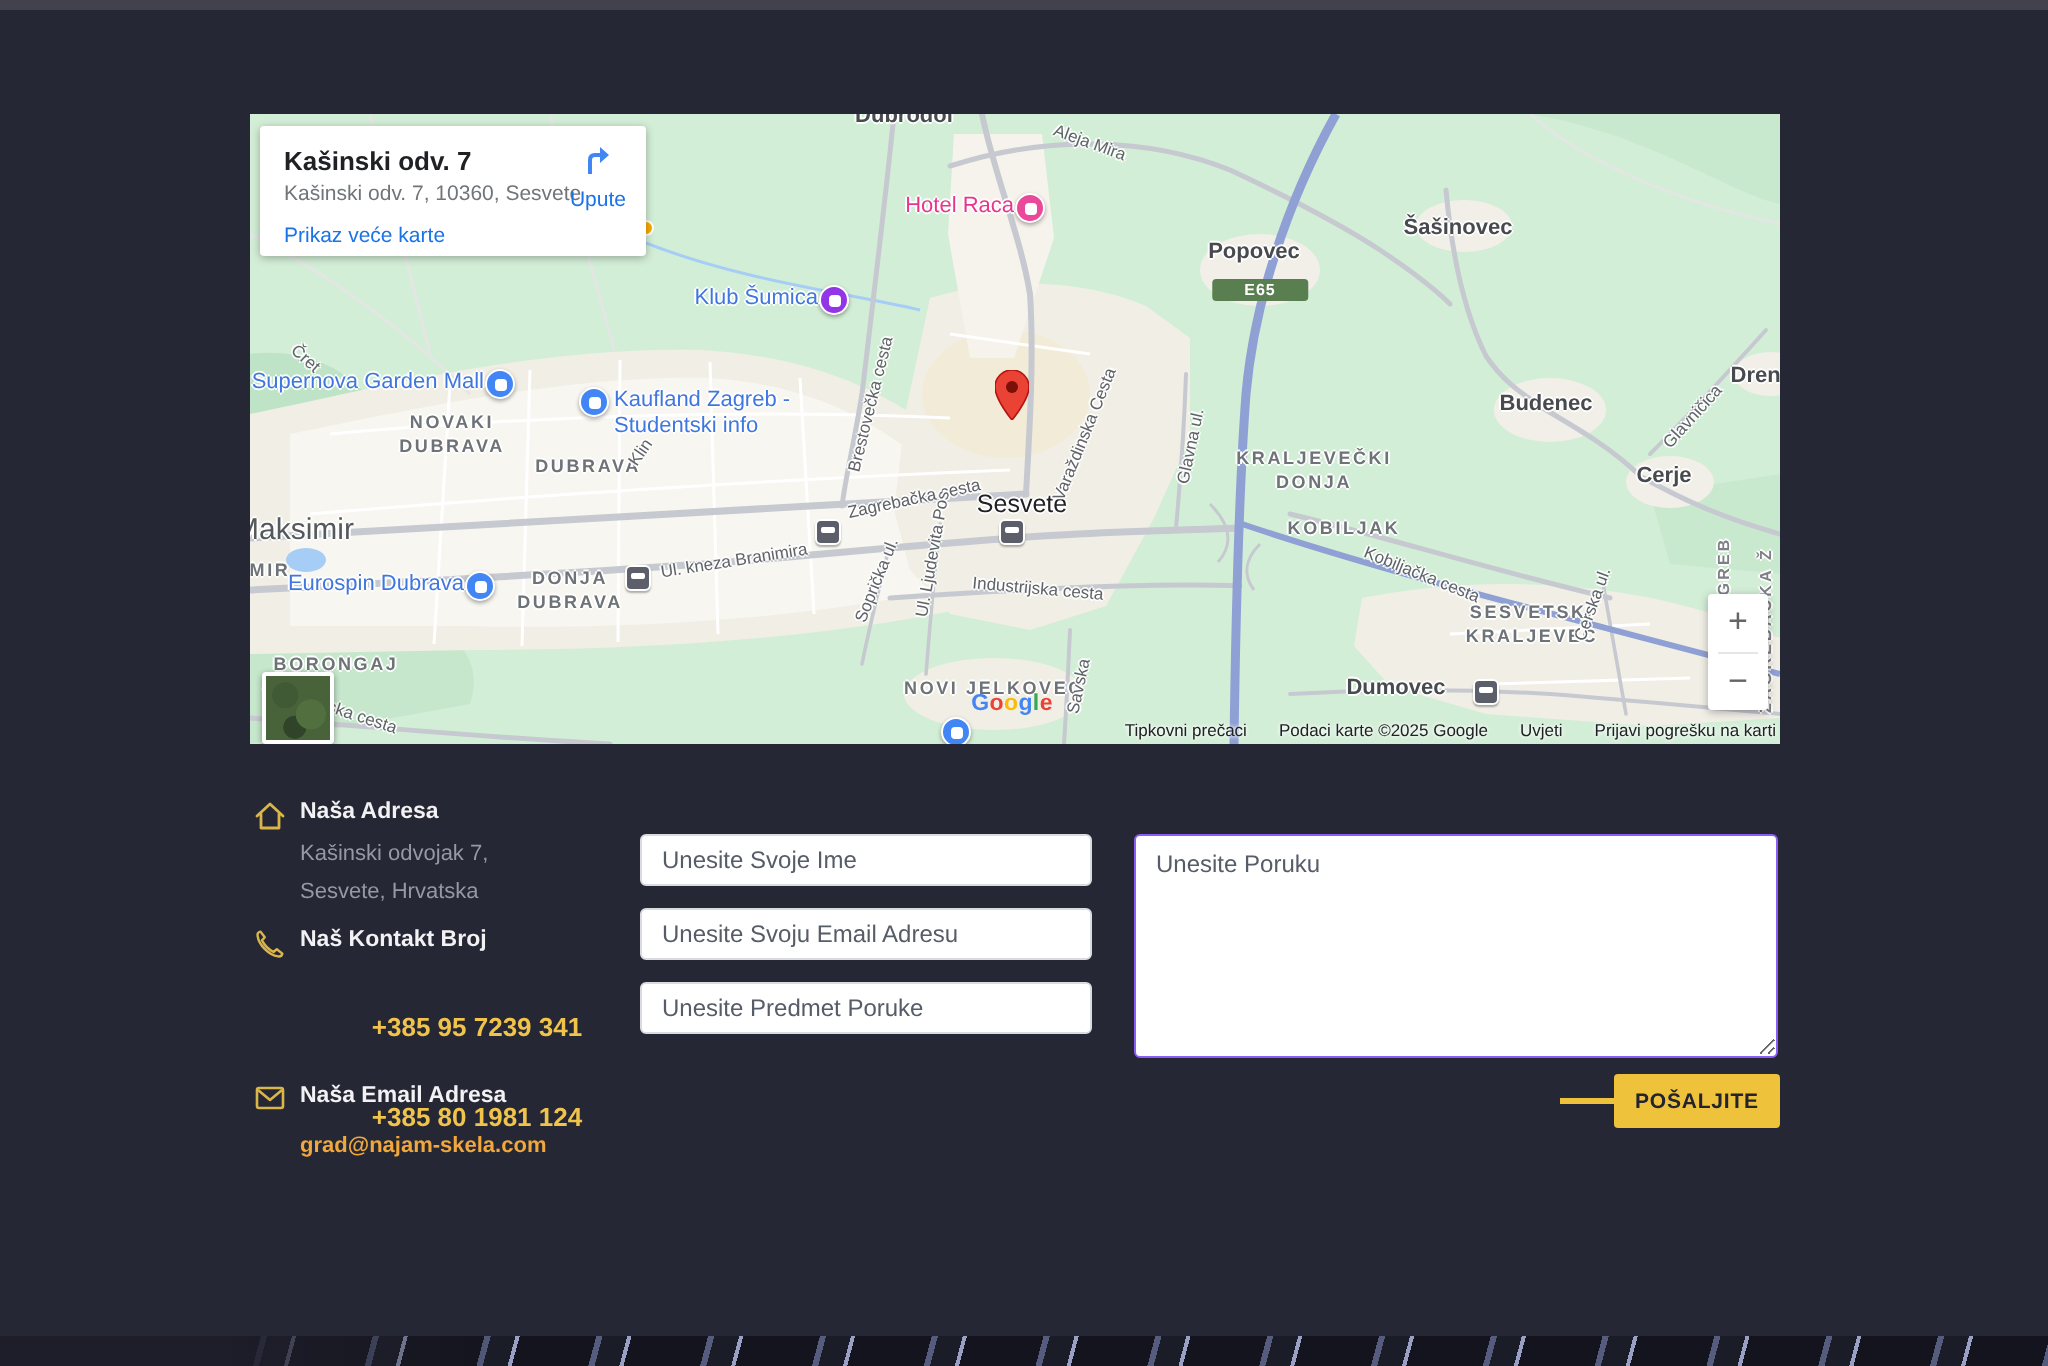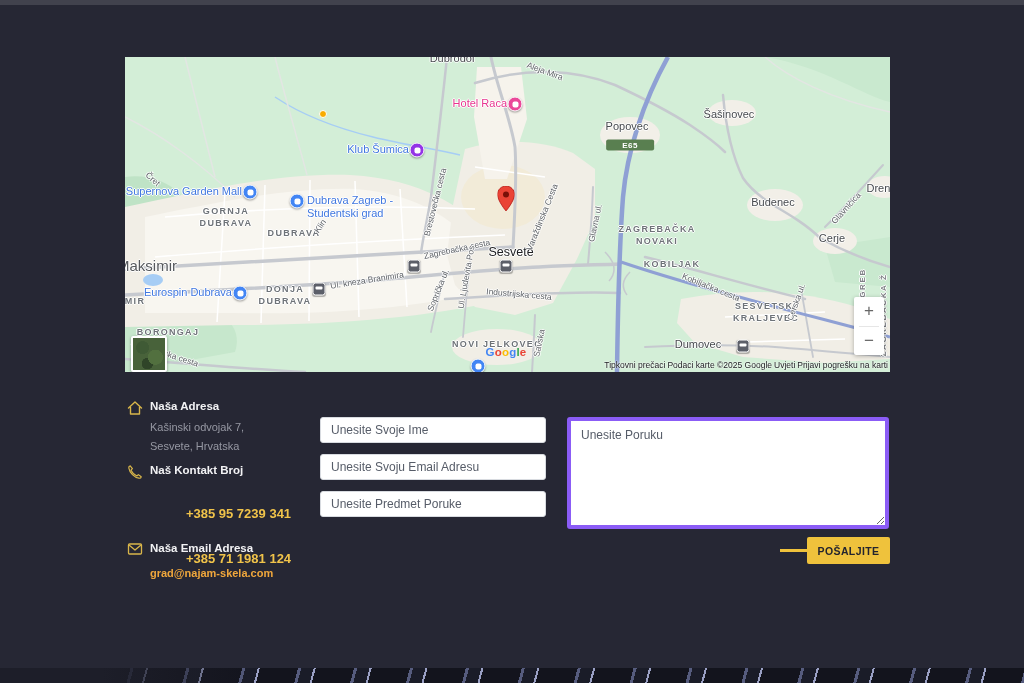--- a/index.html
+++ b/index.html
@@ -6,21 +6,21 @@
   .canvas{position:relative;width:1024px;height:683px;background:#262734;overflow:hidden;
           font-family:"Liberation Sans",sans-serif;}
   .topstrip{position:absolute;top:0;left:0;right:0;height:5px;background:#41424d;}
 
   
   .map{position:absolute;left:125px;top:57px;width:765px;height:315px;background:#d2edd6;overflow:hidden;}
   .map svg.base{position:absolute;left:0;top:0;}
   .map-layer{position:absolute;left:0;top:0;width:100%;height:100%;}
   .ml{position:absolute;white-space:nowrap;transform:translate(-50%,-50%);
       text-shadow:1px 0 0 rgba(255,255,255,.95),-1px 0 0 rgba(255,255,255,.95),0 1px 0 rgba(255,255,255,.95),0 -1px 0 rgba(255,255,255,.95);}
-  .ml.town{font-size:11px;color:#474a4e;font-weight:400;}
+  .ml.town{font-size:11px;color:#474a4e;font-weight:700;}
   .ml.town-sm{font-size:15px;color:#55585c;}
   .ml.city{font-size:12.5px;color:#202124;font-weight:500;}
   .ml.area{font-size:9px;color:#6e7378;font-weight:700;letter-spacing:1.3px;white-space:normal;text-align:center;line-height:1.35;}
   .ml.road{font-size:8.5px;color:#5f6368;}
   .ml.vert{font-size:8px;color:#7e8085;letter-spacing:1.6px;font-weight:600;}
   .poi-ic{position:absolute;width:13px;height:13px;border-radius:50%;border:1.5px solid #fff;
           box-shadow:0 1px 2px rgba(0,0,0,.35);transform:translate(-50%,-50%);}
   .poi-ic::after{content:"";position:absolute;left:3.5px;top:3.5px;width:6px;height:6px;border-radius:2px;background:#fff;}
   .poi-tx{position:absolute;font-size:11px;font-weight:500;white-space:nowrap;
           text-shadow:1px 0 0 #fff,-1px 0 0 #fff,0 1px 0 #fff,0 -1px 0 #fff;}
@@ -44,38 +44,38 @@
   .zoomctl{position:absolute;left:729px;top:240px;width:30px;height:58px;background:#fff;border-radius:2px;
            box-shadow:0 1px 4px rgba(0,0,0,.3);display:flex;flex-direction:column;}
   .zoomctl .zbtn{flex:1;display:flex;align-items:center;justify-content:center;font-size:17px;color:#666;cursor:pointer;}
   .zoomctl .zdiv{height:1px;background:#e6e6e6;margin:0 5px;}
 
   .satthumb{position:absolute;left:6px;top:279px;width:32px;height:32px;border:2px solid #fff;border-radius:2px;
             box-shadow:0 1px 3px rgba(0,0,0,.4);cursor:pointer;
             background:radial-gradient(circle at 30% 30%,#3f5a35 0 20%,transparent 21%),
                        radial-gradient(circle at 70% 60%,#52703f 0 25%,transparent 26%),
                        radial-gradient(circle at 45% 80%,#2f4428 0 18%,transparent 19%),#48623a;}
-  .attrib{position:absolute;right:2px;bottom:2px;display:flex;gap:2px;font-size:8.5px;color:#202124;
+  .attrib{position:absolute;right:2px;bottom:2px;display:flex;gap:16px;font-size:8.5px;color:#202124;
           text-shadow:0 0 2px #fff,0 0 2px #fff;}
   .attrib span{cursor:pointer;}
   .glogo{position:absolute;left:381px;top:295px;transform:translate(-50%,-50%);font-size:11.5px;font-weight:700;letter-spacing:.2px;}
 
   
   .cblock{position:absolute;left:127px;width:200px;}
   .cicon{position:absolute;left:0;top:0;}
   .ctitle{margin-left:23px;font-size:11.5px;font-weight:700;color:#f2f2f4;}
   .ctext{margin-left:23px;font-size:11px;color:#9698a3;line-height:1.75;margin-top:6px;width:135px;}
   .cphone{margin-left:23px;font-size:13px;font-weight:700;color:#f0c34a;margin-top:30px;cursor:pointer;text-align:center;}
   .cmail{margin-left:23px;font-size:11px;font-weight:700;color:#f0a73c;margin-top:13px;cursor:pointer;}
 
   
   .fi{position:absolute;width:226px;height:26px;border:1px solid #d8dbe0;border-radius:3px;background:#fff;
       font-family:"Liberation Sans",sans-serif;font-size:12px;color:#333;padding:0 10px;box-sizing:border-box;}
   .fi::placeholder,.fta::placeholder{color:#565c68;opacity:1;}
-  .fta{position:absolute;left:567px;top:417px;width:322px;height:112px;border:4px solid #8b5cf6;border-radius:3px;
+  .fta{position:absolute;left:567px;top:417px;width:322px;height:112px;border:1px solid #8b5cf6;border-radius:3px;
        background:#fff;font-family:"Liberation Sans",sans-serif;font-size:12px;color:#333;padding:7px 10px;
        box-sizing:border-box;resize:both;}
   .sendbtn{position:absolute;left:807px;top:537px;width:83px;height:27px;background:#efc23c;border:none;border-radius:2px;
            font-family:"Liberation Sans",sans-serif;font-size:10.5px;font-weight:700;letter-spacing:.4px;color:#23242f;cursor:pointer;}
   .sendbtn::before{content:"";position:absolute;left:-27px;top:12px;width:27px;height:3px;background:#efc23c;}
 
   
   .footstrip{position:absolute;left:0;bottom:0;width:1024px;height:15px;
      background:repeating-linear-gradient(105deg,#13141d 0 18px,#565c7e 18px 21px,#1a1c28 21px 33px,#9aa0c4 33px 35px,#13141d 35px 54px);}
   .footstrip::after{content:"";position:absolute;inset:0;background:linear-gradient(to right,#1d1e29 0 10%,rgba(29,30,41,0) 25%);}
@@ -159,27 +159,27 @@
     <div class="map-layer">
         <span class="ml town" style="left: 327px; top: 1px; transform: translate(-50%, -50%);">Dubrodol</span>
         <span class="ml town" style="left: 502px; top: 69px; transform: translate(-50%, -50%);">Popovec</span>
         <span class="ml town" style="left: 604px; top: 57px; transform: translate(-50%, -50%);">Šašinovec</span>
         <span class="ml town" style="left: 648px; top: 145px; transform: translate(-50%, -50%);">Budenec</span>
         <span class="ml town" style="left: 707px; top: 181px; transform: translate(-50%, -50%);">Cerje</span>
         <span class="ml town" style="left: 762px; top: 131px; transform: translate(-50%, -50%);">Drenčec</span>
         <span class="ml town-sm" style="left: 22px; top: 208px; transform: translate(-50%, -50%);">Maksimir</span>
         <span class="ml town" style="left: 573px; top: 287px; transform: translate(-50%, -50%);">Dumovec</span>
         <span class="ml city" style="left: 386px; top: 195px; transform: translate(-50%, -50%);">Sesvete</span>
-        <span class="ml area" style="left: 101px; top: 160px; width: 80px; transform: translate(-50%, -50%);">GORNJA DUBRAVA</span>
+        <span class="ml area" style="left: 101px; top: 160px; width: 80px; transform: translate(-50%, -50%);">NOVAKI DUBRAVA</span>
         <span class="ml area" style="left: 169px; top: 176px; transform: translate(-50%, -50%);">DUBRAVA</span>
         <span class="ml area" style="left: 160px; top: 238px; width: 80px; transform: translate(-50%, -50%);">DONJA DUBRAVA</span>
         <span class="ml area" style="left: 43px; top: 275px; transform: translate(-50%, -50%);">BORONGAJ</span>
-        <span class="ml area" style="left: 10px; top: 244px; transform: translate(-50%, -50%);">MIR</span>
+        <span class="ml area" style="left: 10px; top: 228px; transform: translate(-50%, -50%);">MIR</span>
         <span class="ml area" style="left: 372px; top: 287px; width: 150px; transform: translate(-50%, -50%);">NOVI JELKOVEC</span>
-        <span class="ml area" style="left: 532px; top: 178px; width: 90px; transform: translate(-50%, -50%);">ZAGREBAČKA NOVAKI</span>
+        <span class="ml area" style="left: 532px; top: 178px; width: 90px; transform: translate(-50%, -50%);">KRALJEVEČKI DONJA</span>
         <span class="ml area" style="left: 547px; top: 207px; transform: translate(-50%, -50%);">KOBILJAK</span>
         <span class="ml area" style="left: 641px; top: 255px; width: 80px; transform: translate(-50%, -50%);">SESVETSKI KRALJEVEC</span>
         <span class="ml road" style="left: 420px; top: 14px; transform: translate(-50%, -50%) rotate(20deg);">Aleja Mira</span>
         <span class="ml road" style="left: 417px; top: 160px; transform: translate(-50%, -50%) rotate(-68deg);">Varaždinska Cesta</span>
         <span class="ml road" style="left: 310px; top: 145px; transform: translate(-50%, -50%) rotate(-76deg);">Brestovečka cesta</span>
         <span class="ml road" style="left: 332px; top: 192px; transform: translate(-50%, -50%) rotate(-12deg);">Zagrebačka cesta</span>
         <span class="ml road" style="left: 242px; top: 223px; transform: translate(-50%, -50%) rotate(-9deg);">Ul. kneza Branimira</span>
         <span class="ml road" style="left: 394px; top: 237px; transform: translate(-50%, -50%) rotate(5deg);">Industrijska cesta</span>
         <span class="ml road" style="left: 586px; top: 230px; transform: translate(-50%, -50%) rotate(22deg);">Kobiljačka cesta</span>
         <span class="ml road" style="left: 470px; top: 166px; transform: translate(-50%, -50%) rotate(-78deg);">Glavna ul.</span>
@@ -191,41 +191,53 @@
         <span class="ml road" style="left: 40px; top: 296px; transform: translate(-50%, -50%) rotate(18deg);">Borongajska cesta</span>
         <span class="ml road" style="left: 28px; top: 122px; transform: translate(-50%, -50%) rotate(42deg);">Čret</span>
         <span class="ml road" style="left: 195px; top: 169px; transform: translate(-50%, -50%) rotate(-55deg);">Klin</span>
         <span class="ml vert" style="left: 737px; top: 226px; transform: translate(-50%, -50%) rotate(-90deg);">GREB</span>
         <span class="ml vert" style="left: 758px; top: 258px; transform: translate(-50%, -50%) rotate(-90deg);">ZAGREBAČKA Ž</span>
         <div class="poi-ic" style="background: rgb(66, 133, 244); left: 125px; top: 135px;"></div>
         <span class="poi-tx" style="color: rgb(64, 119, 223); right: 648px; top: 128px;">Supernova Garden Mall</span>
         <div class="poi-ic" style="background: rgb(147, 52, 230); left: 292px; top: 93px;"></div>
         <span class="poi-tx" style="color: rgb(64, 119, 223); right: 481px; top: 86px;">Klub Šumica</span>
         <div class="poi-ic" style="background: rgb(66, 133, 244); left: 172px; top: 144px;"></div>
-        <span class="poi-tx two" style="color: rgb(64, 119, 223); left: 182px; top: 137px; width: 95px;">Dubrava Zagreb - Studentski grad</span>
+        <span class="poi-tx two" style="color: rgb(64, 119, 223); left: 182px; top: 137px; width: 95px;">Kaufland Zagreb - Studentski info</span>
         <div class="poi-ic" style="background: rgb(66, 133, 244); left: 115px; top: 236px;"></div>
         <span class="poi-tx" style="color: rgb(64, 119, 223); right: 658px; top: 229px;">Eurospin Dubrava</span>
         <div class="poi-ic" style="background: rgb(234, 72, 153); left: 390px; top: 47px;"></div>
         <span class="poi-tx" style="color: rgb(232, 54, 143); right: 383px; top: 40px; padding-left: 18px;">Hotel Raca</span>
         <div class="poi-ic" style="background: rgb(66, 133, 244); left: 353px; top: 309px;"></div>
         <div class="station" style="left: 381px; top: 209px;"></div>
         <div class="station" style="left: 289px; top: 209px;"></div>
         <div class="station" style="left: 194px; top: 232px;"></div>
         <div class="station" style="left: 618px; top: 289px;"></div>
         <div class="shield" style="left: 505px; top: 88px;">E65</div>
       </div>
 
     <div class="pin" style="left:381px;top:158px;">
       <svg width="17" height="25" viewBox="0 0 17 25">
         <path d="M8.5,0 C3.8,0 0,3.8 0,8.5 C0,14.8 8.5,25 8.5,25 C8.5,25 17,14.8 17,8.5 C17,3.8 13.2,0 8.5,0 Z" fill="#ea4335" stroke="#b31412" stroke-width="0.8"></path>
         <circle cx="8.5" cy="8.5" r="3" fill="#7a1008"></circle>
       </svg>
     </div>
     <div class="dot-poi" style="left:198px;top:57px;"></div>
 
+    <div class="map-card">
+      <div class="ttl">Kašinski odv. 7</div>
+      <div class="sub">Kašinski odv. 7, 10360, Sesvete</div>
+      <div class="lnk">Prikaz veće karte</div>
+      <div class="dir">
+        <svg width="18" height="16" viewBox="0 0 18 16">
+          <path d="M5,15 L5,8 Q5,5.5 7.5,5.5 L11,5.5" stroke="#4285f4" stroke-width="2" fill="none"></path>
+          <path d="M10,1.5 L14.5,5.5 L10,9.5 Z" fill="#4285f4"></path>
+        </svg>
+        <div class="dlab">Upute</div>
+      </div>
+    </div>
 
     <div class="zoomctl">
       <div class="zbtn">+</div>
       <div class="zdiv"></div>
       <div class="zbtn">−</div>
     </div>
 
     <div class="satthumb"></div>
 
     <div class="glogo"><span style="color: rgb(66, 133, 244);">G</span><span style="color: rgb(234, 67, 53);">o</span><span style="color: rgb(251, 188, 4);">o</span><span style="color: rgb(66, 133, 244);">g</span><span style="color: rgb(52, 168, 83);">l</span><span style="color: rgb(234, 67, 53);">e</span></div>
@@ -244,21 +256,21 @@
     <div class="ctitle">Naša Adresa</div>
     <div class="ctext">Kašinski odvojak 7, Sesvete, Hrvatska</div>
   </div>
 
   <div class="cblock" style="top:464px;">
     <svg class="cicon" width="16" height="16" viewBox="0 0 16 16">
       <path d="M3.2,1.8 C2.2,2 1.6,2.8 1.8,4 C2.4,8.5 7.5,13.6 12,14.2 C13.2,14.4 14,13.8 14.2,12.8 L11.4,10.6 L9.8,12 C7.4,10.8 5.2,8.6 4,6.2 L5.4,4.6 Z" stroke="#d9b64a" stroke-width="1.2" fill="none" stroke-linejoin="round"></path>
     </svg>
     <div class="ctitle">Naš Kontakt Broj</div>
     <div class="cphone">+385 95 7239 341</div>
-    <div class="cphone">+385 71 1981 124</div>
+    <div class="cphone">+385 80 1981 124</div>
   </div>
 
   <div class="cblock" style="top:542px;">
     <svg class="cicon" width="16" height="14" viewBox="0 0 16 14">
       <rect x="1.5" y="2" width="13" height="10" rx="1" stroke="#d9b64a" stroke-width="1.3" fill="none"></rect>
       <path d="M2,3 L8,8 L14,3" stroke="#d9b64a" stroke-width="1.3" fill="none" stroke-linejoin="round"></path>
     </svg>
     <div class="ctitle">Naša Email Adresa</div>
     <div class="cmail">grad@najam-skela.com</div>
   </div>

